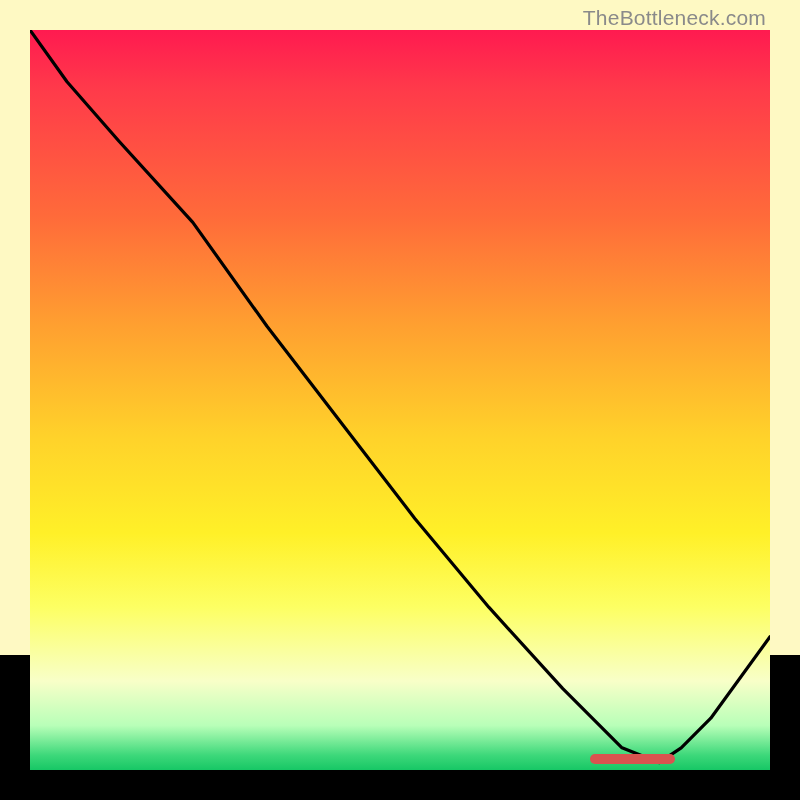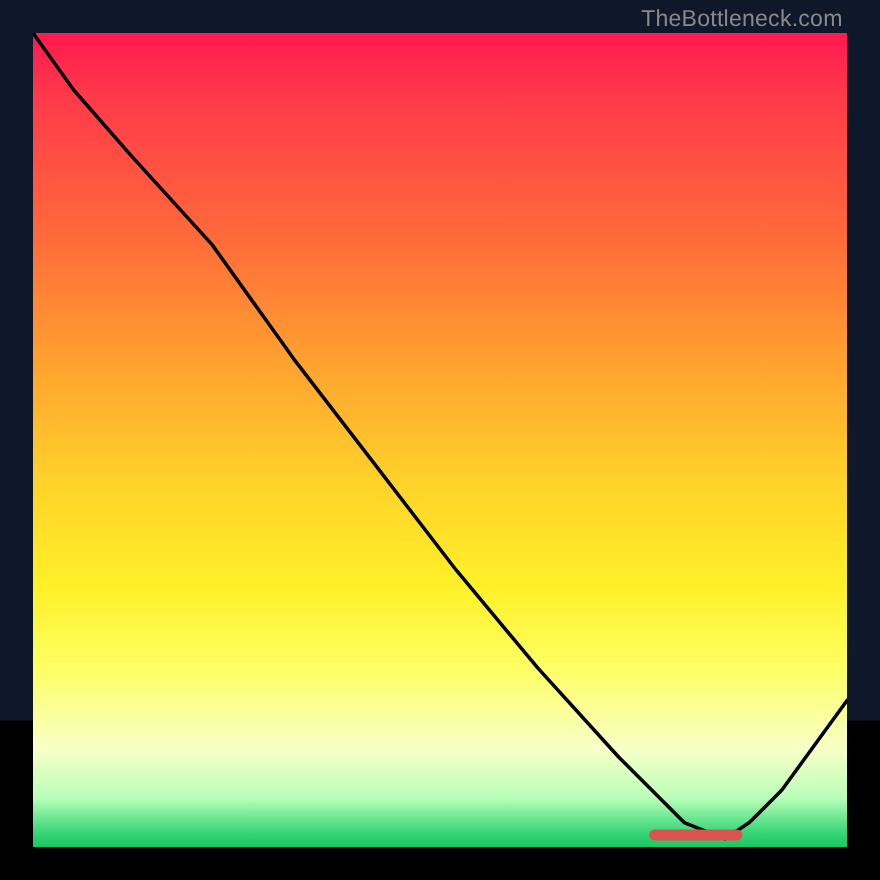--- a/index.html
+++ b/index.html
@@ -10,21 +10,21 @@
     background: #000;
     overflow: hidden;
     font-family: Arial, Helvetica, sans-serif;
   }
   .frame {
     position: absolute;
     top: 0;
     left: 0;
     width: 800px;
     height: 655px;
-    background: #0f172a;
+    background: #fef9c3;
   }
   .plot-area {
     position: absolute;
     top: 30px;
     left: 30px;
     width: 740px;
     height: 740px;
     overflow: hidden;
   }
   .gradient {

